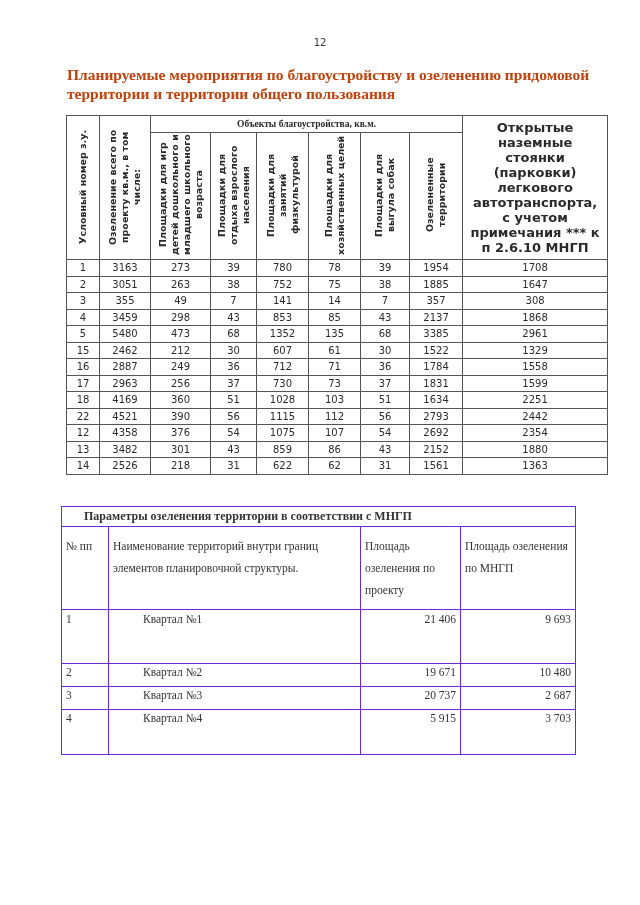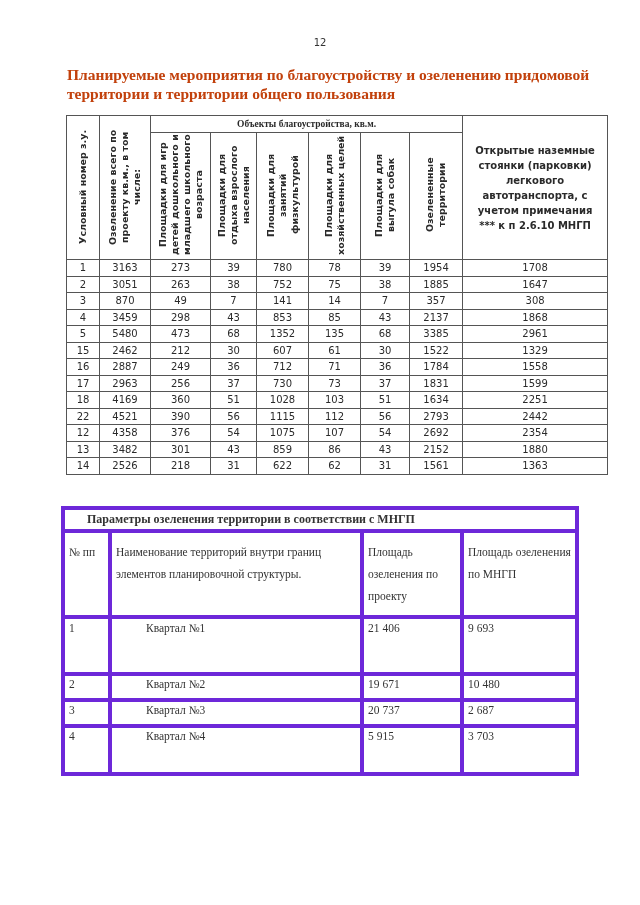--- a/index.html
+++ b/index.html
@@ -25,36 +25,36 @@
   table.t1 td, table.t1 th {
     border: 1px solid #555; padding: 0; text-align: center; font-weight: normal;
   }
   table.t1 th.group-head { height: 16px; font-weight: bold; font-size: 9.5px; font-family: Liberation Serif, serif; }
   table.t1 .vert-cell { height: 126px; vertical-align: middle; }
   .vert {
     display: inline-block; writing-mode: vertical-rl; transform: rotate(180deg);
     font-weight: bold; font-size: 9.5px; line-height: 12px; text-align: center;
     max-height: 124px;
   }
-  table.t1 th.parking { font-weight: bold; font-size: 10px; line-height: 15px; padding: 0 6px; }
+  table.t1 th.parking { font-weight: bold; font-size: 13px; line-height: 15px; padding: 0 6px; }
   table.t1 tbody td { height: 15.5px; font-size: 10px; }
   
   table.t2 {
     position: absolute; top: 506px; left: 61px; width: 514px;
     border-collapse: collapse; table-layout: fixed;
     font-family: "Liberation Serif", serif; font-size: 11.5px; color: #333;
   }
-  table.t2 td, table.t2 th { border: 4px solid #6d28d9; padding: 0 4px; vertical-align: top; font-weight: normal; text-align: left; }
+  table.t2 td, table.t2 th { border: 1px solid #6d28d9; padding: 0 4px; vertical-align: top; font-weight: normal; text-align: left; }
   table.t2 th.t2-title { font-weight: bold; font-size: 12px; height: 19px; vertical-align: middle; padding-left: 22px; }
   table.t2 .hdr td { line-height: 22px; padding-top: 8px; height: 74px; }
   table.t2 .r-tall td { height: 50px; padding-top: 3px; }
   table.t2 .r-short td { height: 20px; padding-top: 2px; }
   table.t2 .r-last td { height: 42px; padding-top: 2px; }
   table.t2 td.name { padding-left: 34px; margin-top: 44px; }
-  table.t2 td.num-c { text-align: left; }
+  table.t2 td.num-c { text-align: right; }
 </style>
 </head>
 <body>
 
 <div class="page-number">12</div>
 
 <div class="doc-title">Планируемые мероприятия по благоустройству и озеленению придомовой территории и территории общего пользования</div>
 
 <table class="t1">
   <colgroup>
@@ -102,21 +102,21 @@
         <td>263</td>
         <td>38</td>
         <td>752</td>
         <td>75</td>
         <td>38</td>
         <td>1885</td>
         <td>1647</td>
       </tr>
       <tr>
         <td>3</td>
-        <td>870</td>
+        <td>355</td>
         <td>49</td>
         <td>7</td>
         <td>141</td>
         <td>14</td>
         <td>7</td>
         <td>357</td>
         <td>308</td>
       </tr>
       <tr>
         <td>4</td>

